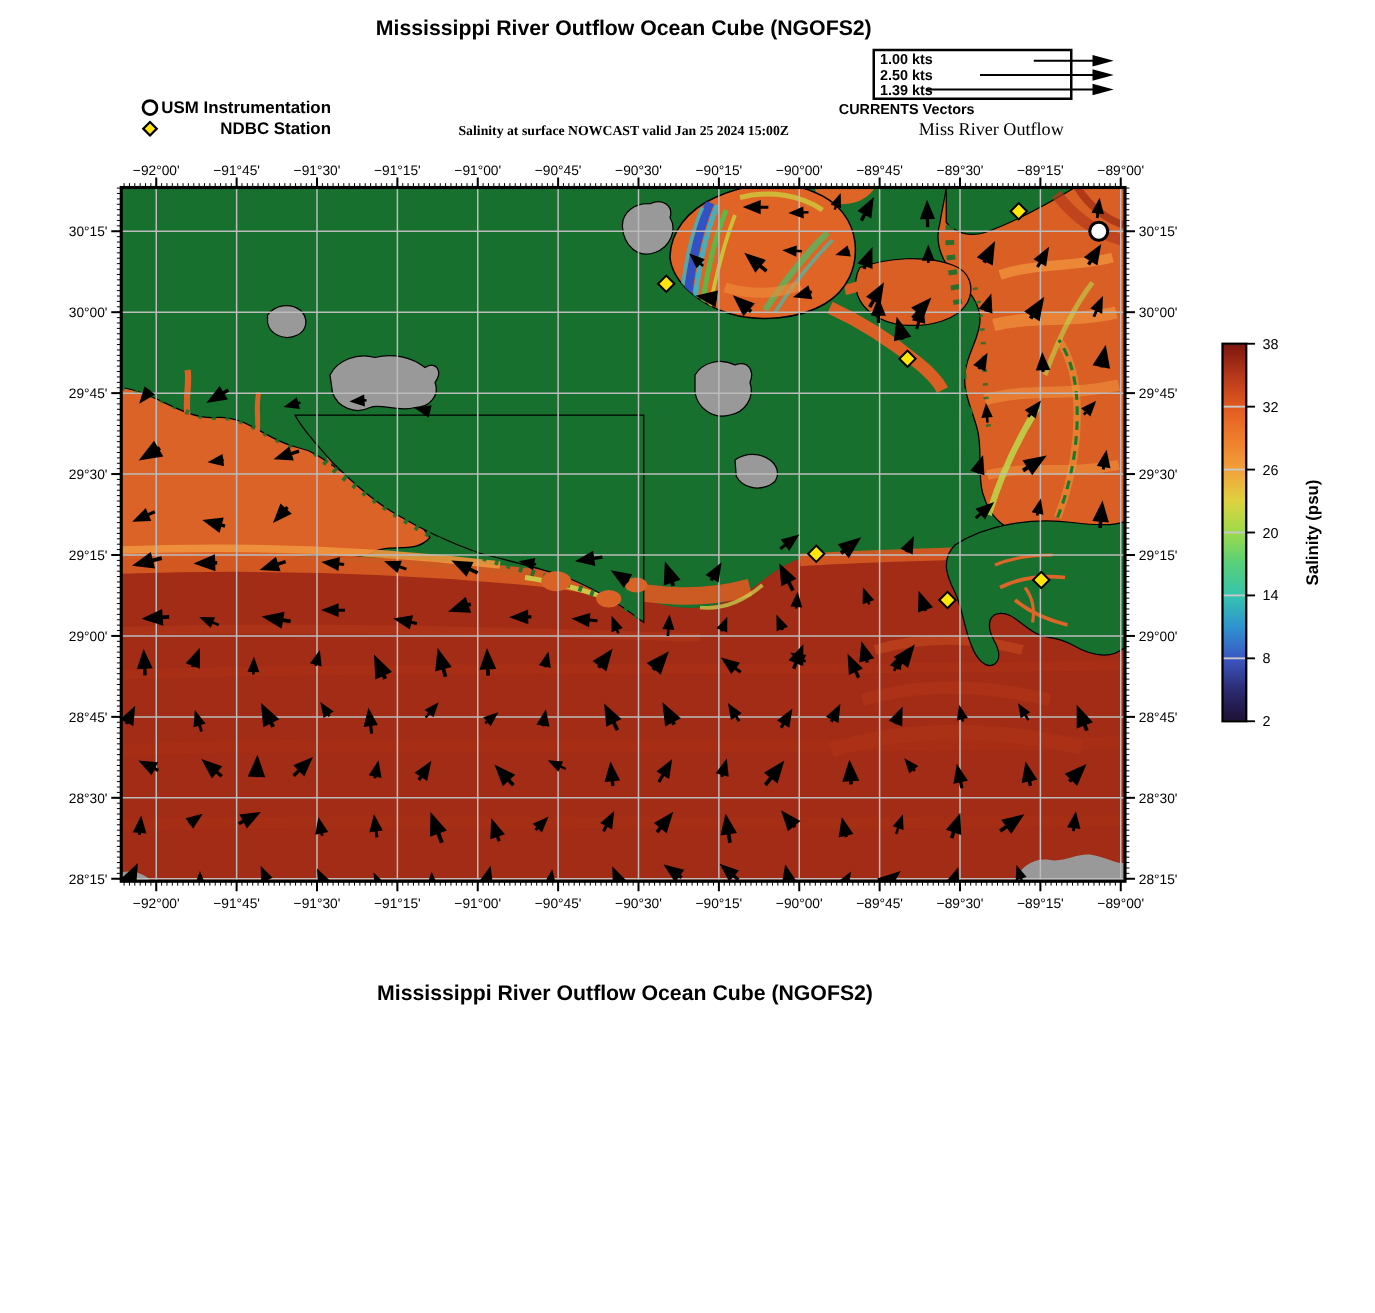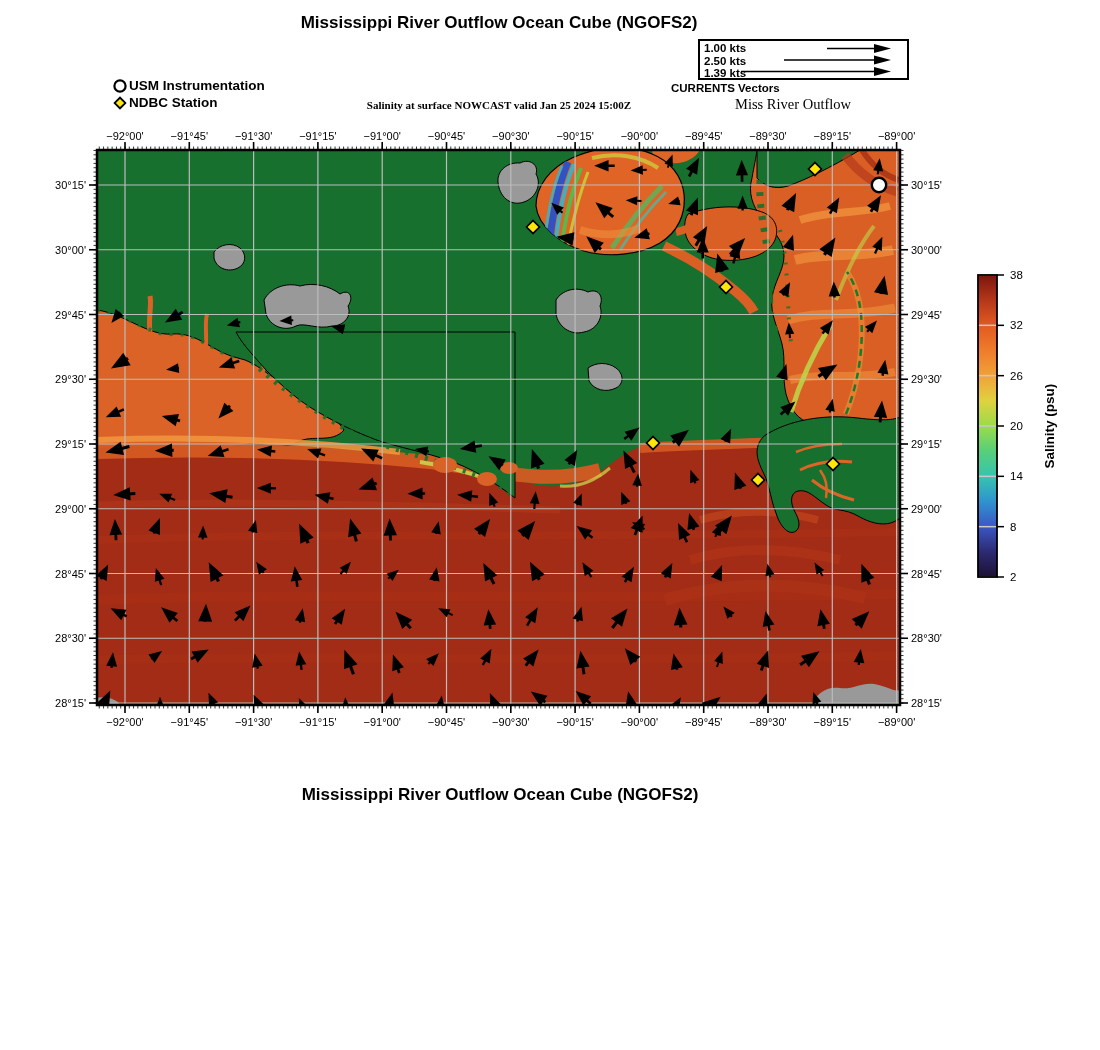--- a/index.html
+++ b/index.html
@@ -3,40 +3,40 @@
 <meta charset="utf-8">
 <style>
   html,body{margin:0;padding:0;background:#fff;}
   body{width:1100px;height:1050px;position:relative;font-family:"Liberation Sans",sans-serif;color:#000;overflow:hidden;}
   .abs{position:absolute;}
   .ctr{transform:translateX(-50%);}
   .title{font-size:17px;font-weight:bold;white-space:nowrap;}
   .serif{font-family:"Liberation Serif",serif;}
   .subtitle{font-size:11px;font-weight:bold;white-space:nowrap;}
   .legend-label{font-size:13.5px;font-weight:bold;white-space:nowrap;}
-  .vec-box{left:698px;top:39px;width:211px;height:41px;border:2.5px solid #000;background:#fff;box-sizing:border-box;}
+  .vec-box{left:698px;top:39px;width:160px;height:41px;border:2.5px solid #000;background:#fff;box-sizing:border-box;}
   .vec-label{font-size:11.5px;font-weight:bold;line-height:12.5px;padding-left:4px;white-space:nowrap;}
   .vec-caption{font-size:11.5px;font-weight:bold;white-space:nowrap;}
   .region-label{font-size:14.5px;font-weight:normal;white-space:nowrap;}
   svg text{font-family:"Liberation Sans",sans-serif;}
   #figure-svg{left:0;top:0;}
 </style>
 </head>
 <body>
 
 <div class="abs ctr title" style="left:499px;top:13px;">Mississippi River Outflow Ocean Cube (NGOFS2)</div>
 
 <div class="abs" style="left:112px;top:37px;">
   <div style="display:flex;align-items:center;height:17px;margin-top:40px;">
     <svg width="17" height="17">
         <circle cx="8" cy="9" r="5.6" fill="#fff" stroke="#000" stroke-width="2.2"></circle>
       </svg>
     <span class="legend-label">USM Instrumentation</span>
   </div>
-  <div style="display:flex;align-items:center;height:17px;">
+  <div style="display:flex;align-items:center;height:17px;justify-content:space-between;">
     <svg width="17" height="17">
         <rect x="4.2" y="5.2" width="7.6" height="7.6" transform="rotate(45 8 9)" fill="#ffe60a" stroke="#000" stroke-width="1.8"></rect>
       </svg>
     <span class="legend-label">NDBC Station</span>
   </div>
 </div>
 
 <div class="abs vec-box">
   <div class="vec-label" style="margin-top:1px;">1.00 kts</div>
   <div class="vec-label">2.50 kts</div>

